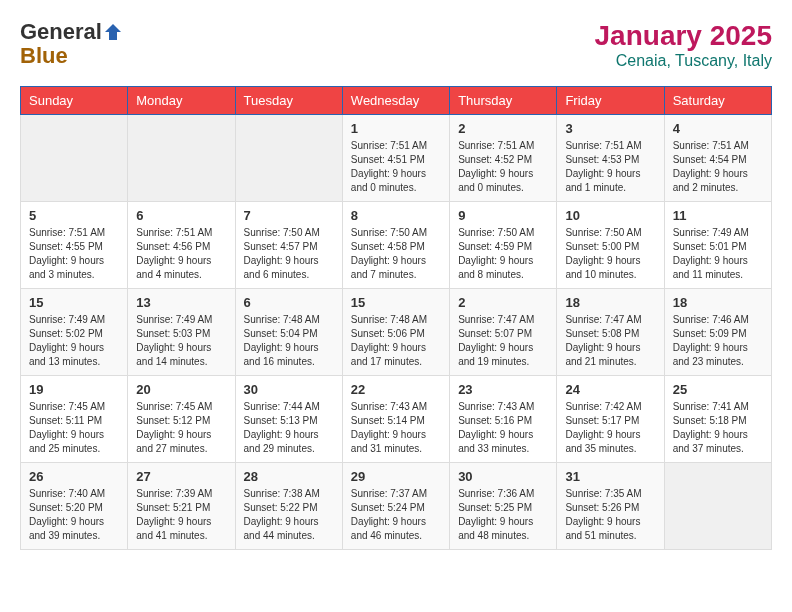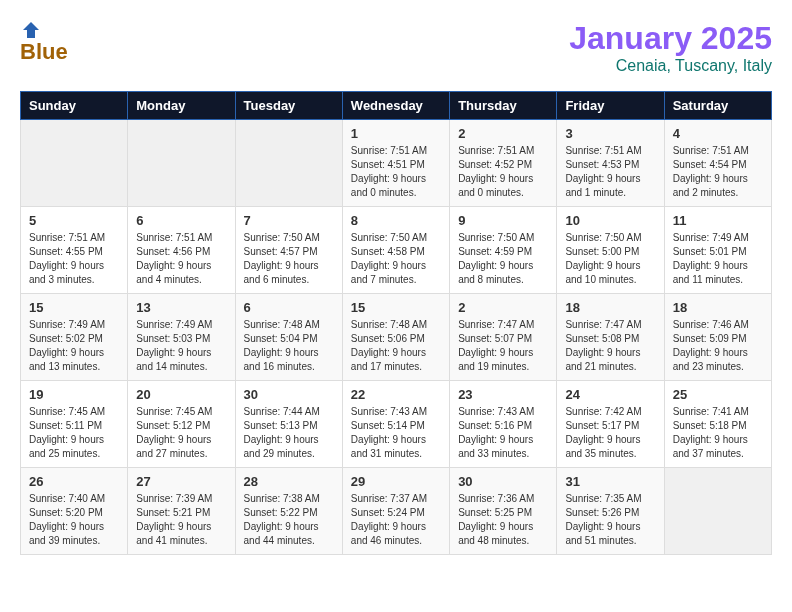--- a/index.html
+++ b/index.html
@@ -24,40 +24,40 @@
       font-size: 22px;
       font-weight: bold;
       line-height: 1.1;
     }
     .logo-general { color: #333; }
     .logo-blue { color: #a16207; }
     .title-block {
       text-align: right;
     }
     .month-title {
-      font-size: 32px;
+      font-size: 28px;
       font-weight: bold;
-      color: #8b5cf6;
+      color: #be185d;
     }
     .location {
       font-size: 16px;
       color: #0f766e;
     }
     .calendar {
       width: 100%;
       border-collapse: collapse;
       border: 1px solid #ccc;
     }
     .calendar th {
-      background: #0f172a;
+      background: #ef4444;
       color: #fff;
       text-align: left;
       padding: 6px 8px;
       font-size: 13px;
-      font-weight: bold;
+      font-weight: normal;
       border: 1px solid #2962b0;
     }
     .calendar td {
       vertical-align: top;
       padding: 6px 8px;
       border: 1px solid #ddd;
       width: 107px;
       min-height: 80px;
       font-size: 11px;
       color: #333;
@@ -85,20 +85,21 @@
       background: #f0f0f0 !important;
     }
   </style>
 </head>
 <body>
 
 <div class="header">
   <div class="logo">
     <div>
       <div style="display:flex; align-items:center;">
+        <span class="logo-text logo-general">General</span>
         <svg width="20" height="20" viewBox="0 0 20 20" style="margin: 0 1px;">
           <path d="M10 2 L18 10 L14 10 L14 18 L6 18 L6 10 L2 10 Z" fill="#2962b0"></path>
         </svg>
       </div>
       <span class="logo-text logo-blue">Blue</span>
     </div>
   </div>
   <div class="title-block">
     <div class="month-title">January 2025</div>
     <div class="location">Cenaia, Tuscany, Italy</div>

